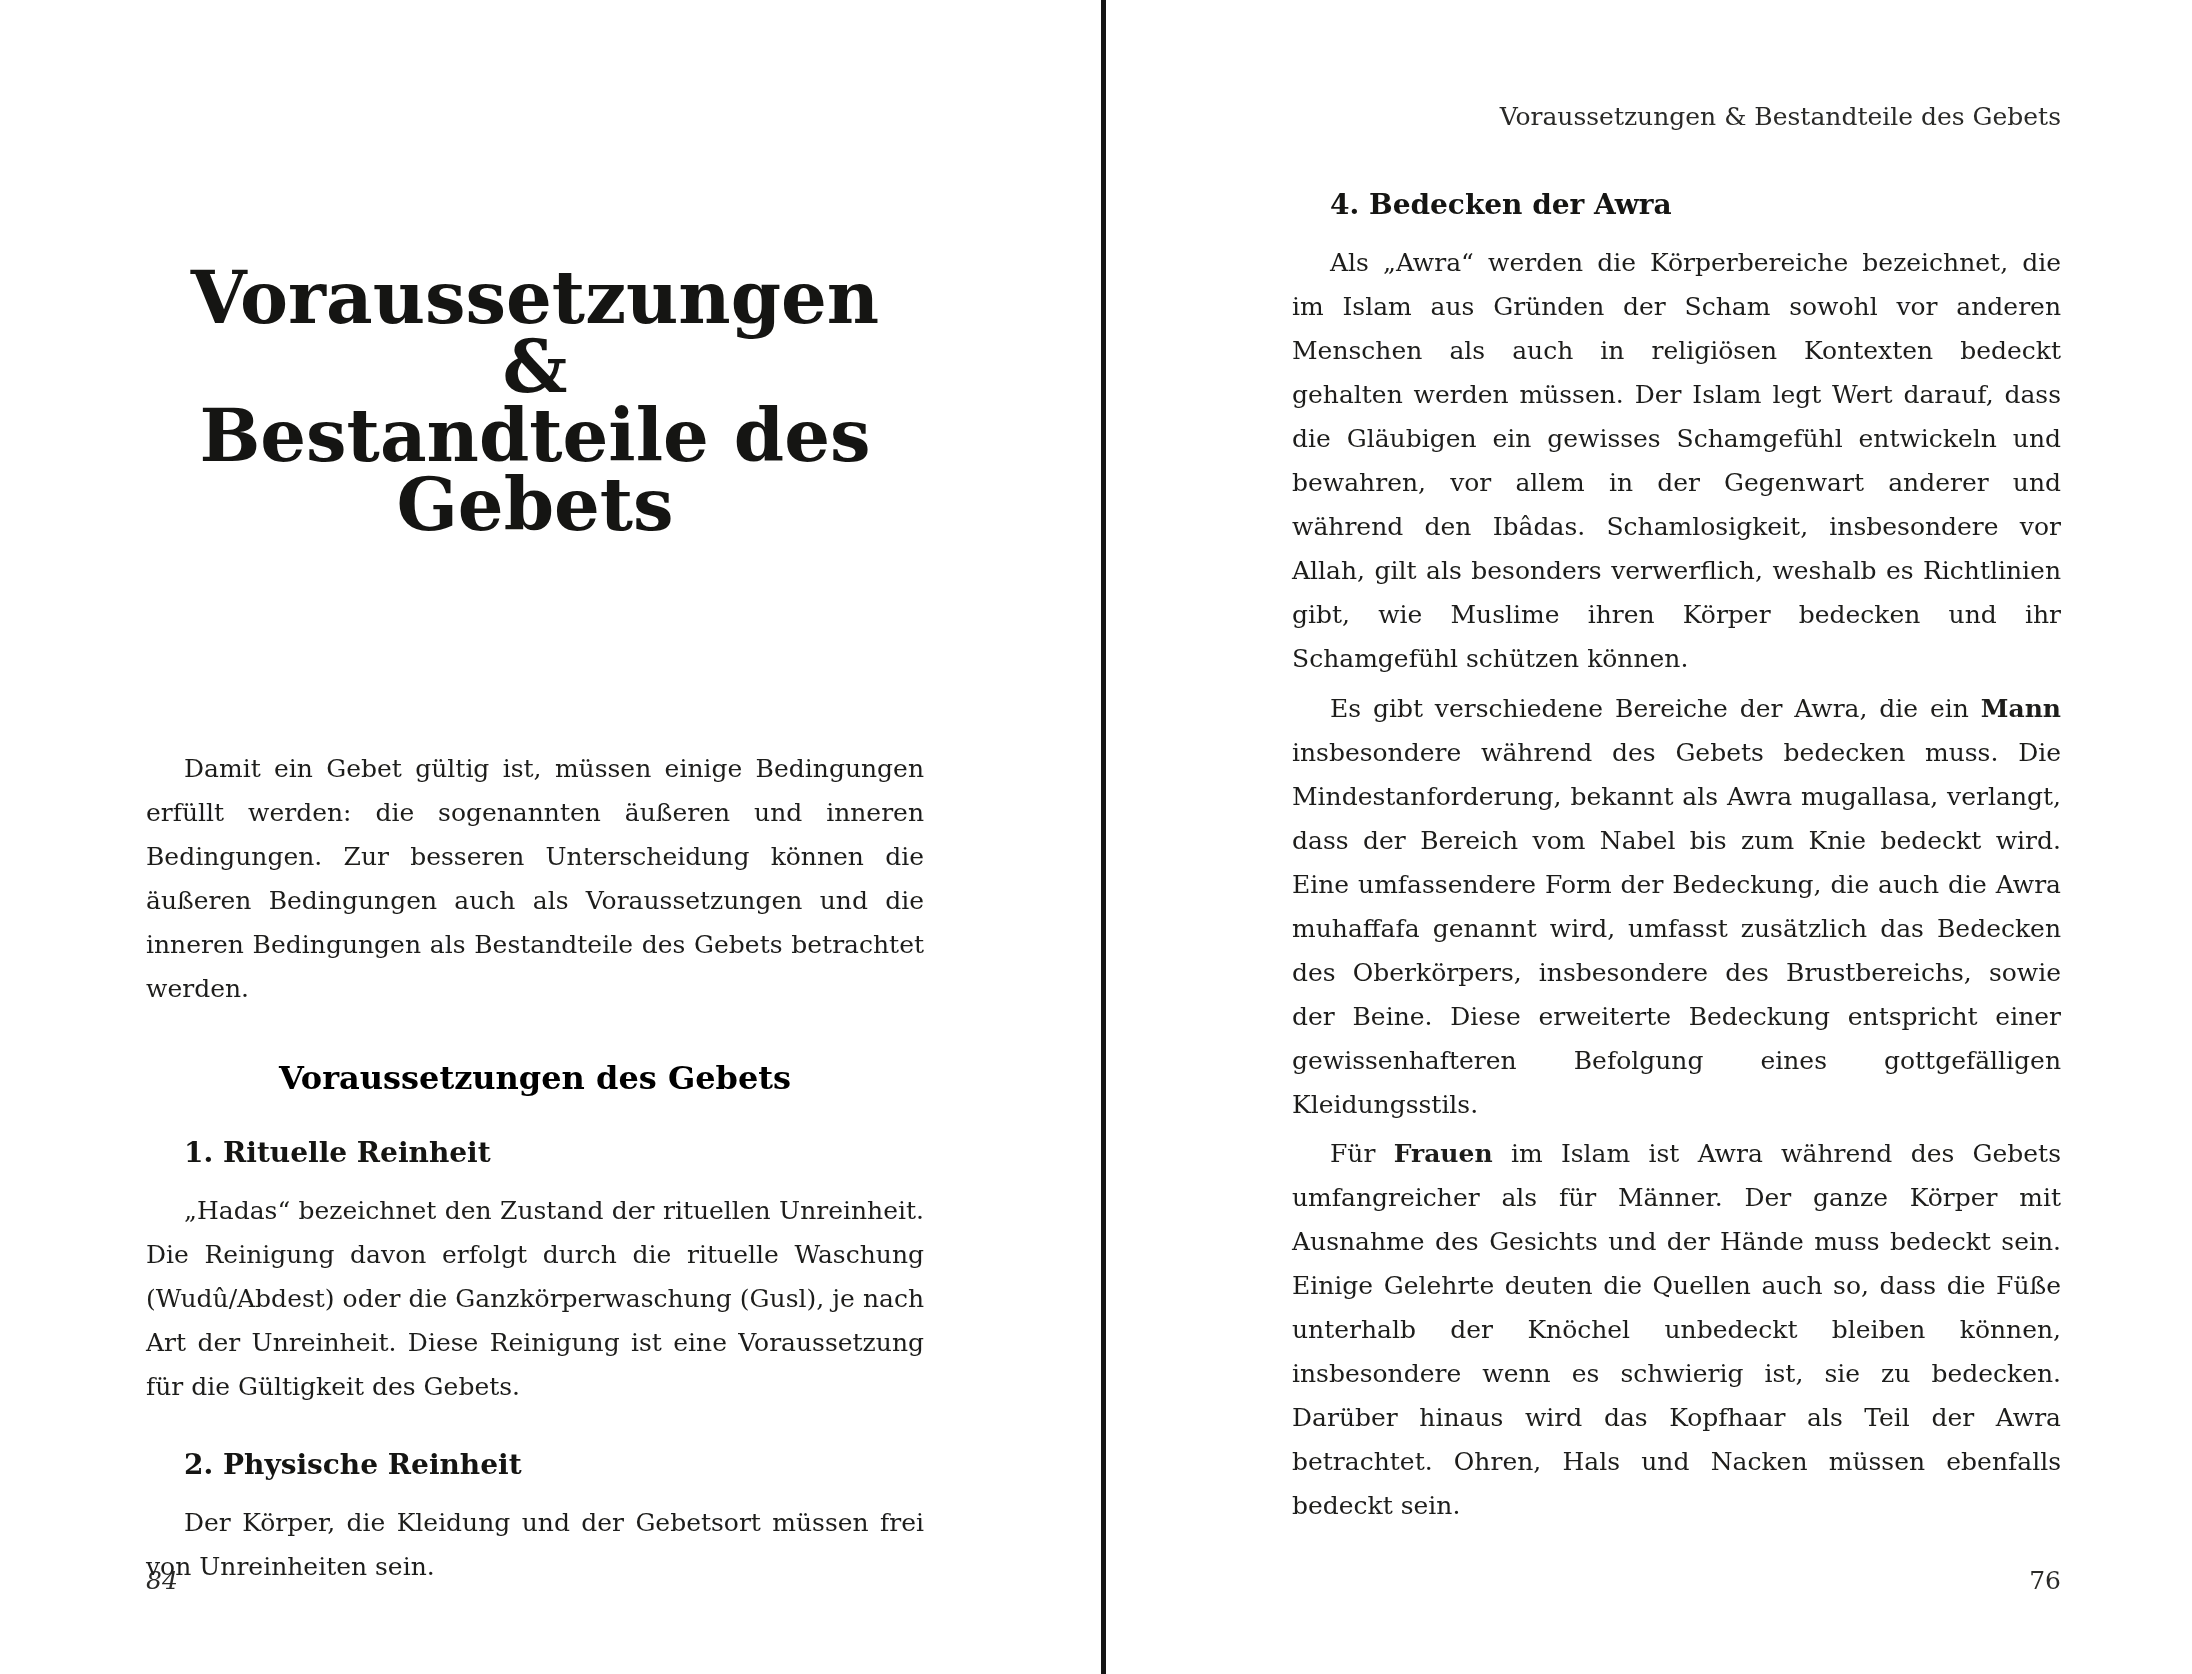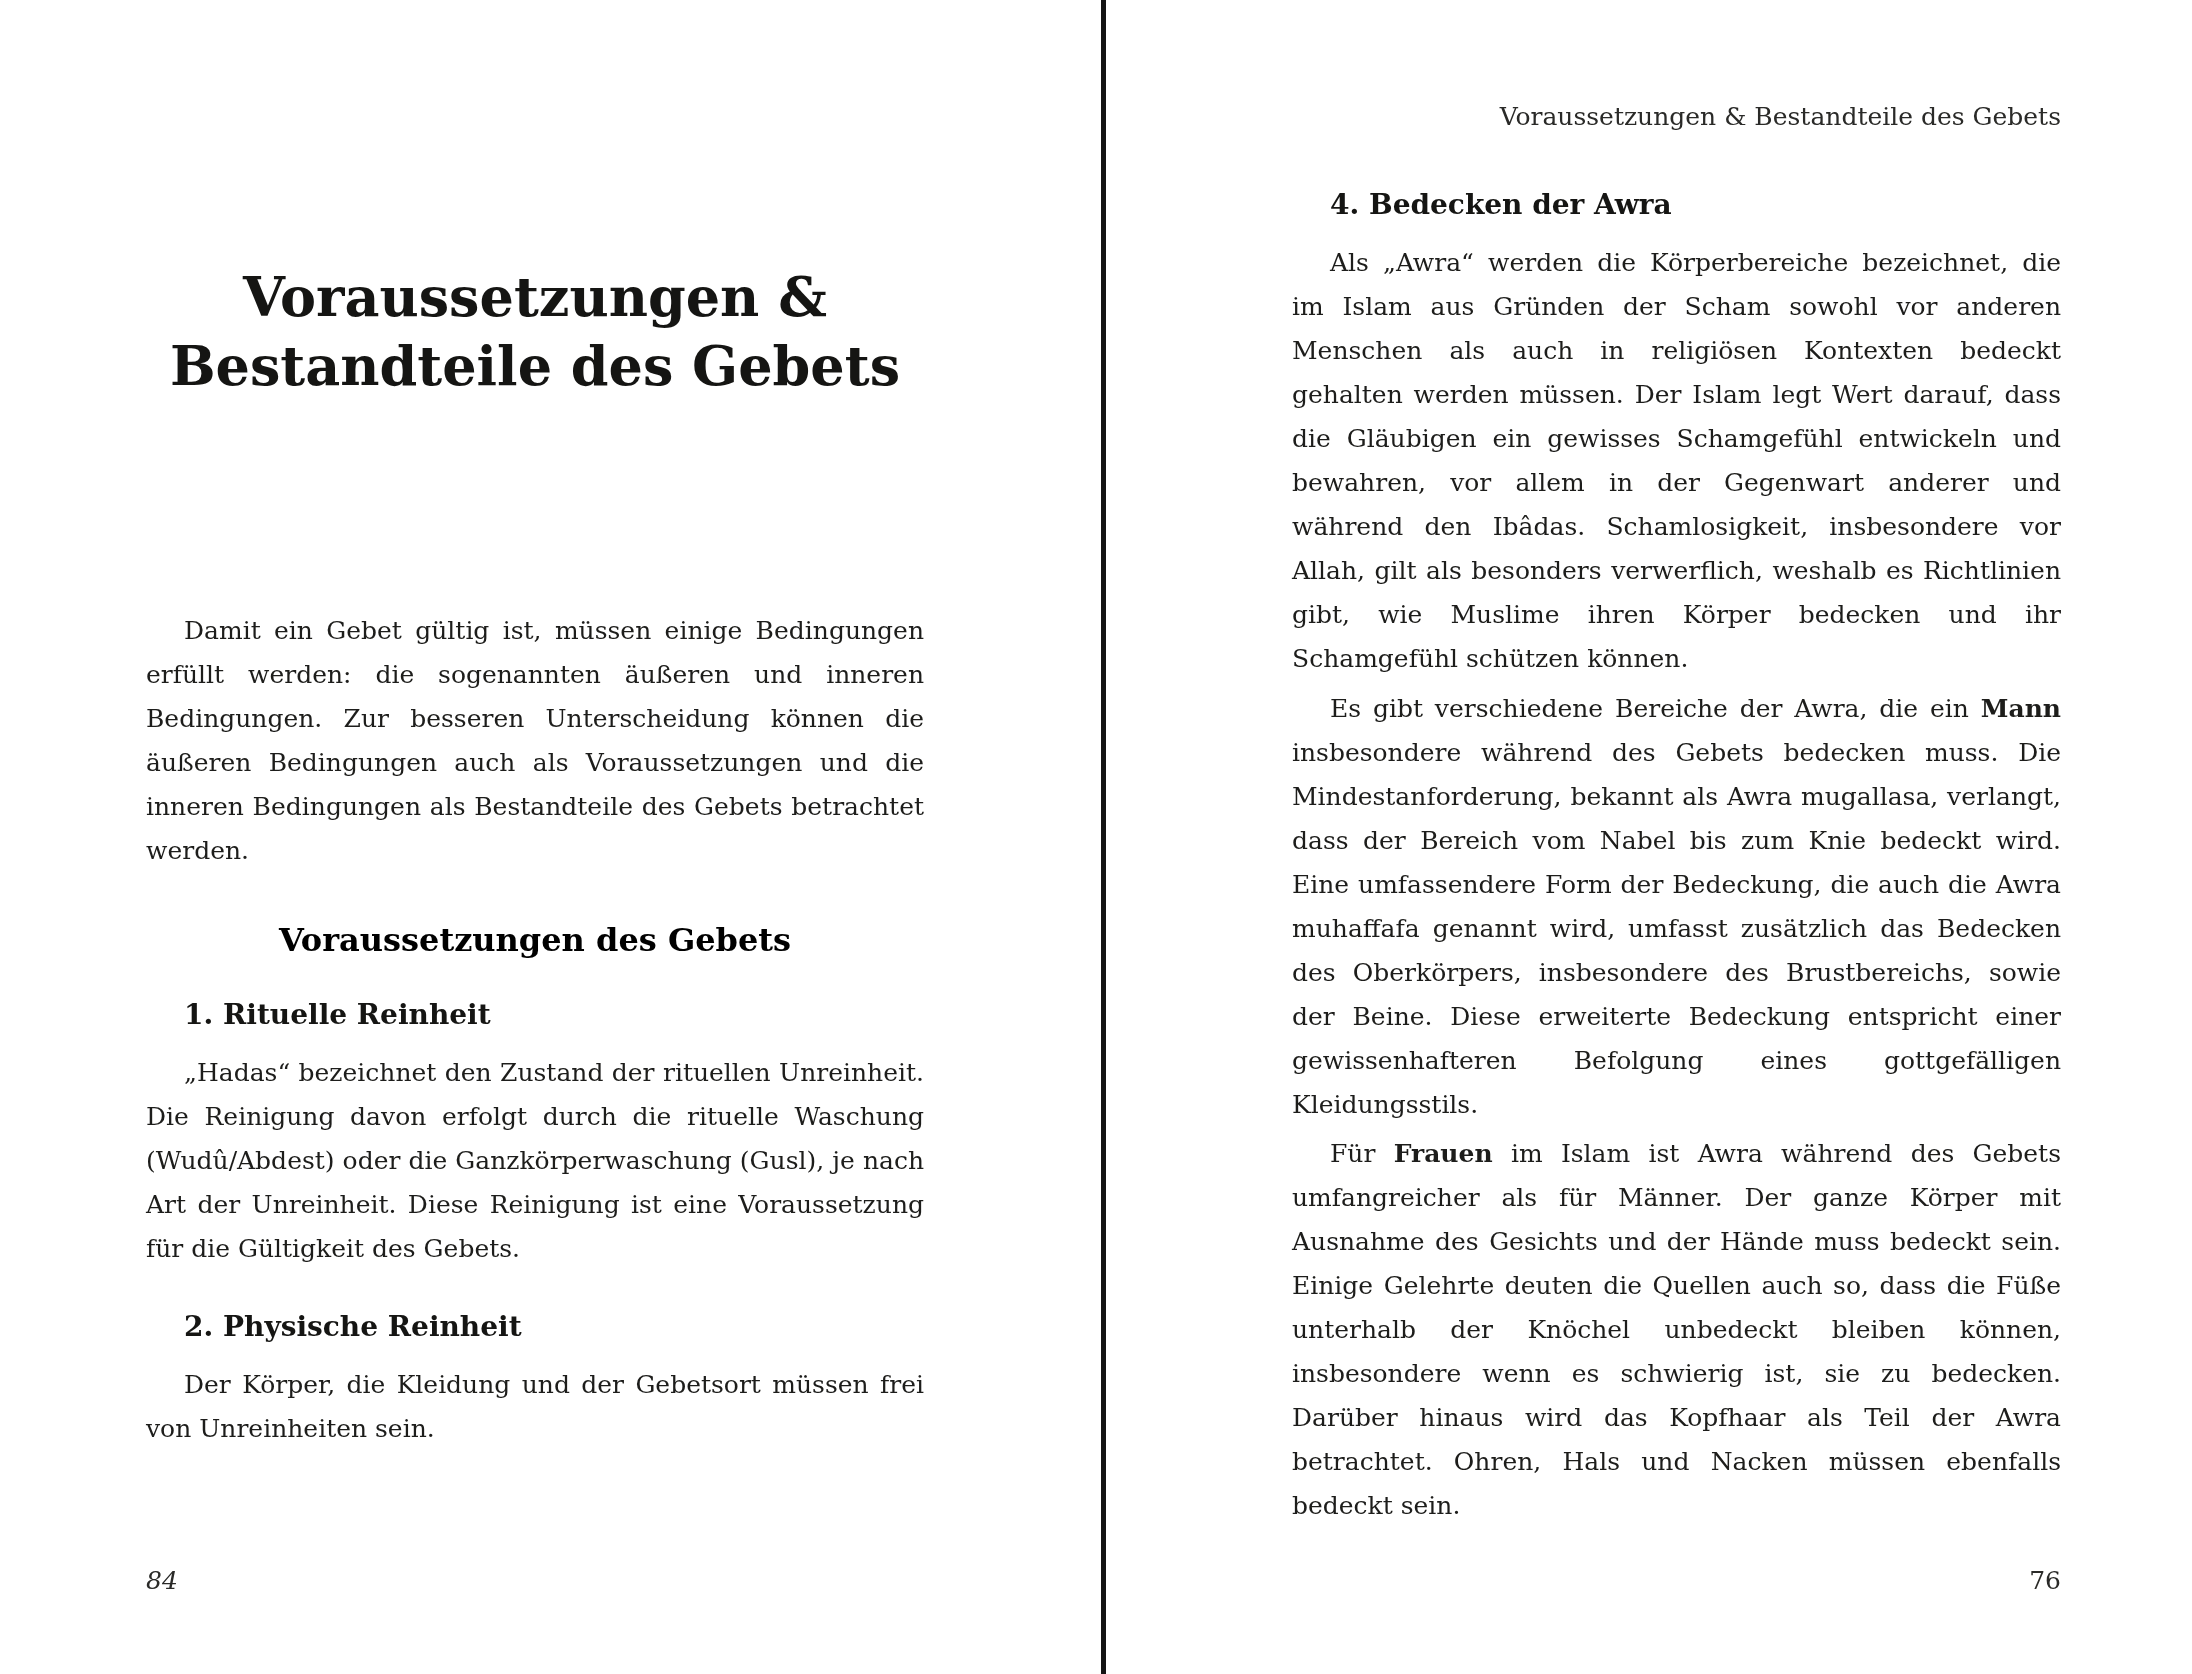--- a/index.html
+++ b/index.html
@@ -31,21 +31,21 @@
   .left-col {
     left: 146px;
     width: 778px;
   }
   .right-col {
     left: 1292px;
     width: 769px;
   }
   .chapter-title {
     margin-top: 263px;
-    font-size: 54px;
+    font-size: 72px;
     line-height: 69px;
     font-weight: 700;
     text-align: center;
     color: #151513;
   }
   .running-header {
     margin-top: 102px;
     text-align: right;
     font-size: 25px;
     color: #2a2a28;

